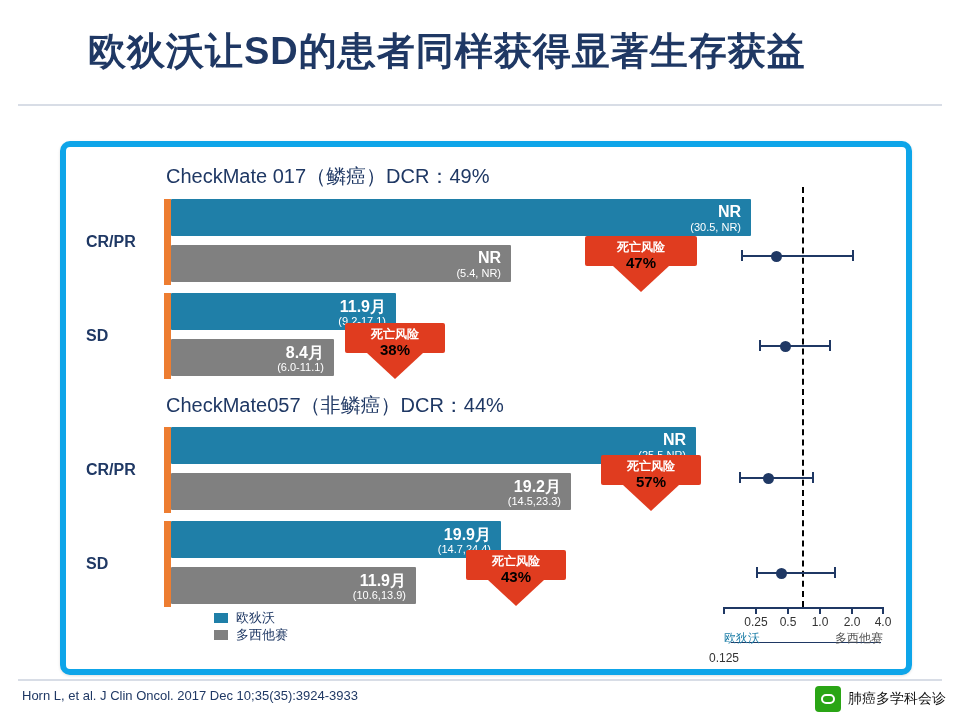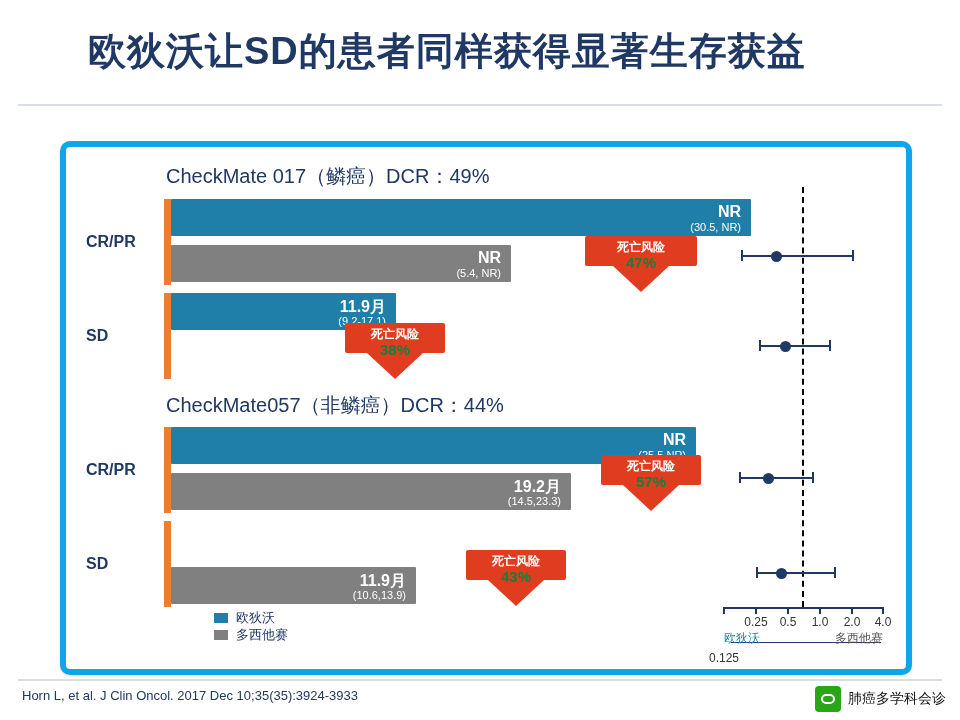--- a/index.html
+++ b/index.html
@@ -23,21 +23,21 @@
   .bar.nivo{background:#1f7fa8;}
   .bar.doce{background:#808080;}
   .bar-val{position:absolute;right:10px;top:4px;color:#ffffff;font-size:16px;font-weight:bold;text-align:right;white-space:nowrap;}
   .bar-ci{position:absolute;right:10px;top:22px;color:#ffffff;font-size:11px;text-align:right;white-space:nowrap;}
 
   
   .hr-arrow{position:absolute;}
   .hr-arrow .shaft{position:absolute;left:0;top:0;width:100%;height:30px;background:#E03C1F;border-radius:2px;}
   .hr-arrow .head{position:absolute;left:50%;top:30px;transform:translateX(-50%);width:0;height:0;border-left:28px solid transparent;border-right:28px solid transparent;border-top:26px solid #E03C1F;}
   .hr-arrow .l1{position:absolute;left:0;top:3px;width:100%;text-align:center;color:#fff;font-size:12px;font-weight:bold;white-space:nowrap;}
-  .hr-arrow .l2{position:absolute;left:0;top:18px;width:100%;text-align:center;color:#15803d;font-size:15px;font-weight:bold;white-space:nowrap;}
+  .hr-arrow .l2{position:absolute;left:0;top:18px;width:100%;text-align:center;color:#000000;font-size:15px;font-weight:bold;white-space:nowrap;}
 
   
   #forest{position:absolute;left:645px;top:40px;width:180px;height:460px;}
   #forest-null{position:absolute;border-left:2px dashed #000;}
   .fp-line{position:absolute;height:2px;background:#1f3864;}
   .fp-cap{position:absolute;width:2px;height:11px;background:#1f3864;}
   .fp-dot{position:absolute;width:11px;height:11px;border-radius:50%;background:#1f3864;}
   #fp-axis{position:absolute;height:2px;background:#1f3864;}
   .fp-tick{position:absolute;width:2px;height:7px;background:#1f3864;}
   .fp-ticklabel{position:absolute;font-size:12px;color:#333;text-align:center;width:40px;}
@@ -91,20 +91,24 @@
     <div class="l2">47%</div>
   </div>
 
   <div class="group-tick" style="left:98px;top:146px;height:86px;"></div>
   <div class="cat-label" style="left:20px;top:180px;width:70px;">SD</div>
 
   <div class="bar nivo" style="left:105px;top:146px;width:225px;">
     <span class="bar-val">11.9月</span>
     <span class="bar-ci">(9.2-17.1)</span>
   </div>
+  <div class="bar doce" style="left:105px;top:192px;width:163px;">
+    <span class="bar-val">8.4月</span>
+    <span class="bar-ci">(6.0-11.1)</span>
+  </div>
 
   <div class="hr-arrow" style="left:279px;top:176px;width:100px;">
     <div class="shaft"></div>
     <div class="head"></div>
     <div class="l1">死亡风险</div>
     <div class="l2">38%</div>
   </div>
 
   <div class="panel-heading" style="left:100px;top:245px;">CheckMate057（非鳞癌）DCR：44%</div>
 
@@ -123,20 +127,24 @@
   <div class="hr-arrow" style="left:535px;top:308px;width:100px;">
     <div class="shaft"></div>
     <div class="head"></div>
     <div class="l1">死亡风险</div>
     <div class="l2">57%</div>
   </div>
 
   <div class="group-tick" style="left:98px;top:374px;height:86px;"></div>
   <div class="cat-label" style="left:20px;top:408px;width:70px;">SD</div>
 
+  <div class="bar nivo" style="left:105px;top:374px;width:330px;">
+    <span class="bar-val">19.9月</span>
+    <span class="bar-ci">(14.7,24.4)</span>
+  </div>
   <div class="bar doce" style="left:105px;top:420px;width:245px;">
     <span class="bar-val">11.9月</span>
     <span class="bar-ci">(10.6,13.9)</span>
   </div>
 
   <div class="hr-arrow" style="left:400px;top:403px;width:100px;">
     <div class="shaft"></div>
     <div class="head"></div>
     <div class="l1">死亡风险</div>
     <div class="l2">43%</div>

